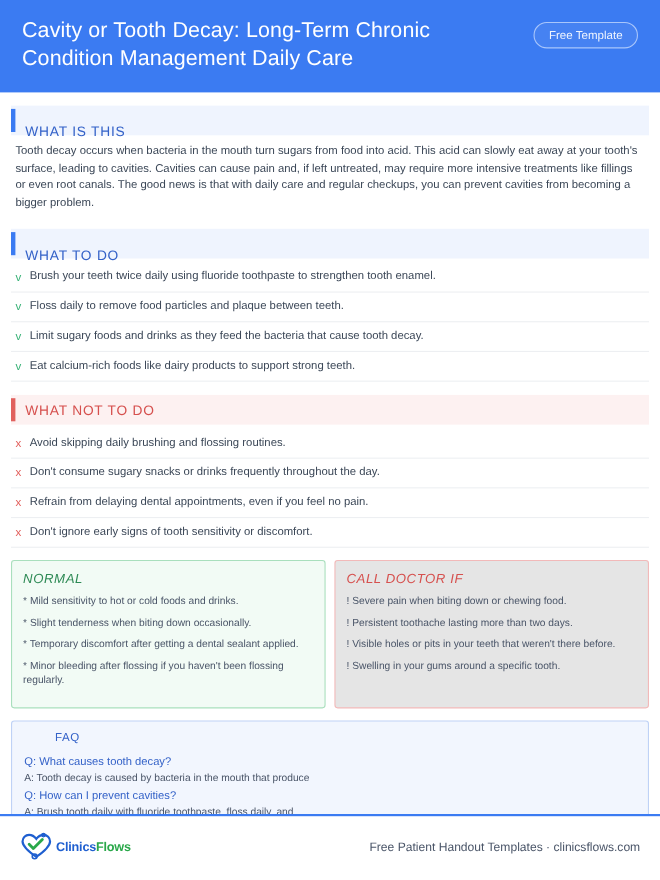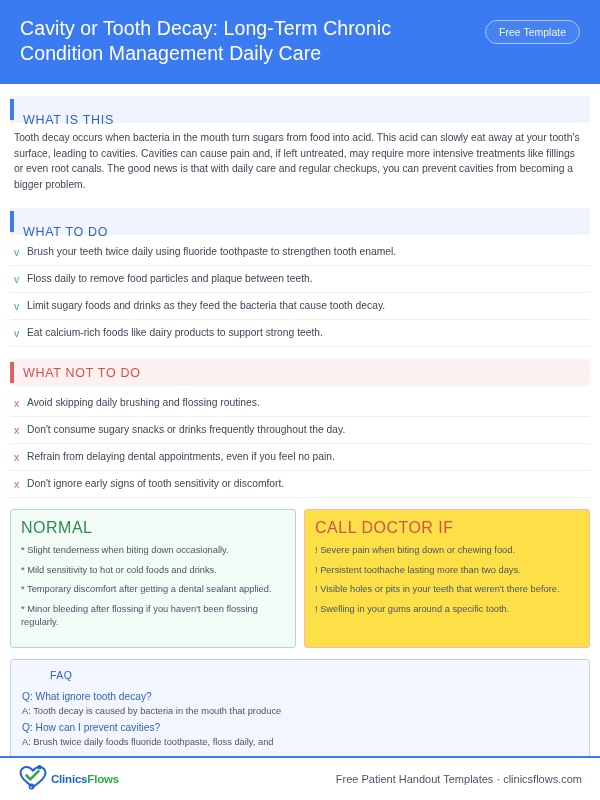--- a/index.html
+++ b/index.html
@@ -118,27 +118,28 @@
     border-radius: 3px;
     padding: 9px 10px 11px 10px;
     box-sizing: border-box;
     min-height: 103px;
   }
   .box.normal {
     background: #f2fbf5;
     border: 1px solid #a9dfbd;
   }
   .box.doctor {
-    background: #fde047;
+    background: #e5e5e5;
     border: 1px solid #f2b9b9;
   }
   .box-title {
-    font-size: 16px;
+    font-size: 12px;
     letter-spacing: 0.5px;
     margin-bottom: 7px;
+    font-style: italic;
   }
   .box.normal .box-title { color: #2e8a55; }
   .box.doctor .box-title { color: #d6504e; }
   .box-item {
     font-size: 9.3px;
     line-height: 13.5px;
     color: #4a5568;
     margin-bottom: 6px;
   }
 
@@ -169,21 +170,21 @@
     line-height: 15px;
     margin-bottom: 1px;
   }
 
   
   .footer {
     position: absolute;
     left: 0;
     right: 0;
     bottom: 0;
-    height: 44px;
+    height: 60px;
     border-top: 2px solid #3b7bf2;
     display: flex;
     align-items: center;
     justify-content: space-between;
     padding: 0 18px;
     box-sizing: border-box;
     background: #fff;
     gap: 24px;
   }
   .brand {
@@ -262,42 +263,42 @@
     <div class="row">
       <span class="mark no">x</span>
       <span>Don't ignore early signs of tooth sensitivity or discomfort.</span>
     </div>
   </div>
 
   <div class="cols">
 
     <div class="box normal">
       <div class="box-title">NORMAL</div>
+      <div class="box-item">* Mild sensitivity to hot or cold foods and drinks.</div>
       <div class="box-item">* Slight tenderness when biting down occasionally.</div>
-      <div class="box-item">* Mild sensitivity to hot or cold foods and drinks.</div>
       <div class="box-item">* Temporary discomfort after getting a dental sealant applied.</div>
       <div class="box-item">* Minor bleeding after flossing if you haven't been flossing regularly.</div>
     </div>
 
     <div class="box doctor">
       <div class="box-title">CALL DOCTOR IF</div>
       <div class="box-item">! Severe pain when biting down or chewing food.</div>
       <div class="box-item">! Persistent toothache lasting more than two days.</div>
       <div class="box-item">! Visible holes or pits in your teeth that weren't there before.</div>
       <div class="box-item">! Swelling in your gums around a specific tooth.</div>
     </div>
 
   </div>
 
   <div class="faq">
     <div class="faq-title">FAQ</div>
-    <div class="faq-q">Q: What ignore tooth decay?</div>
+    <div class="faq-q">Q: What causes tooth decay?</div>
     <div class="faq-a">A: Tooth decay is caused by bacteria in the mouth that produce</div>
     <div class="faq-q">Q: How can I prevent cavities?</div>
-    <div class="faq-a">A: Brush twice daily foods fluoride toothpaste, floss daily, and</div>
+    <div class="faq-a">A: Brush tooth daily with fluoride toothpaste, floss daily, and</div>
   </div>
 
 </div>
 
 <div class="footer">
   <div class="brand">
     <span>
       <svg width="30" height="26" viewBox="0 0 30 26" xmlns="http://www.w3.org/2000/svg">
         <path d="M15 23 C7 17.5 2.5 13.5 2.5 9 C2.5 5.5 5.2 3 8.4 3 C10.8 3 13.2 4.3 15 6.6 C16.8 4.3 19.2 3 21.6 3 C24.8 3 27.5 5.5 27.5 9 C27.5 13.5 23 17.5 15 23 Z" fill="none" stroke="#1f5fd0" stroke-width="2"></path>
         <path d="M8.5 11.5 L12.3 15.3 L20.5 7.2" fill="none" stroke="#2aa84a" stroke-width="2.6" stroke-linecap="round" stroke-linejoin="round"></path>

